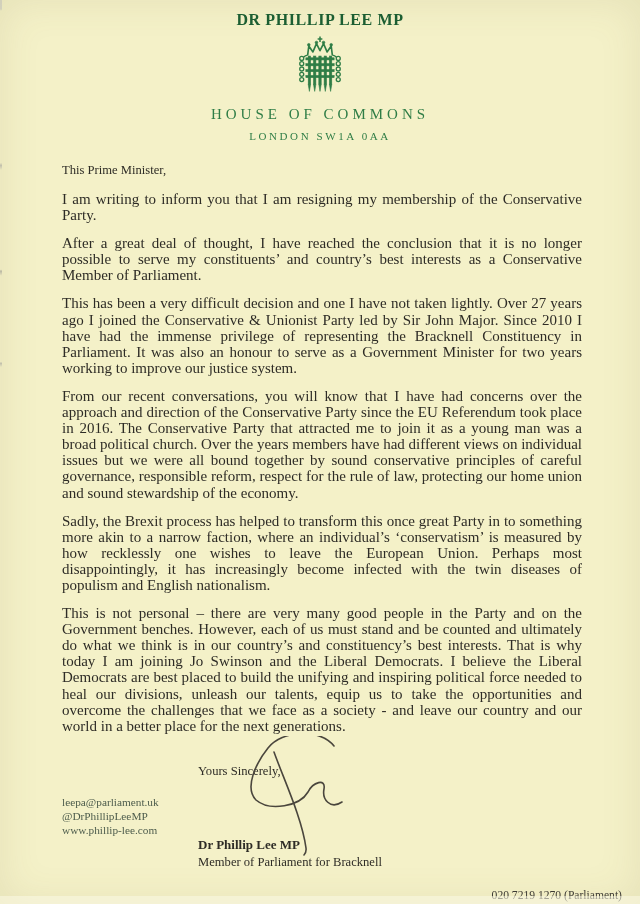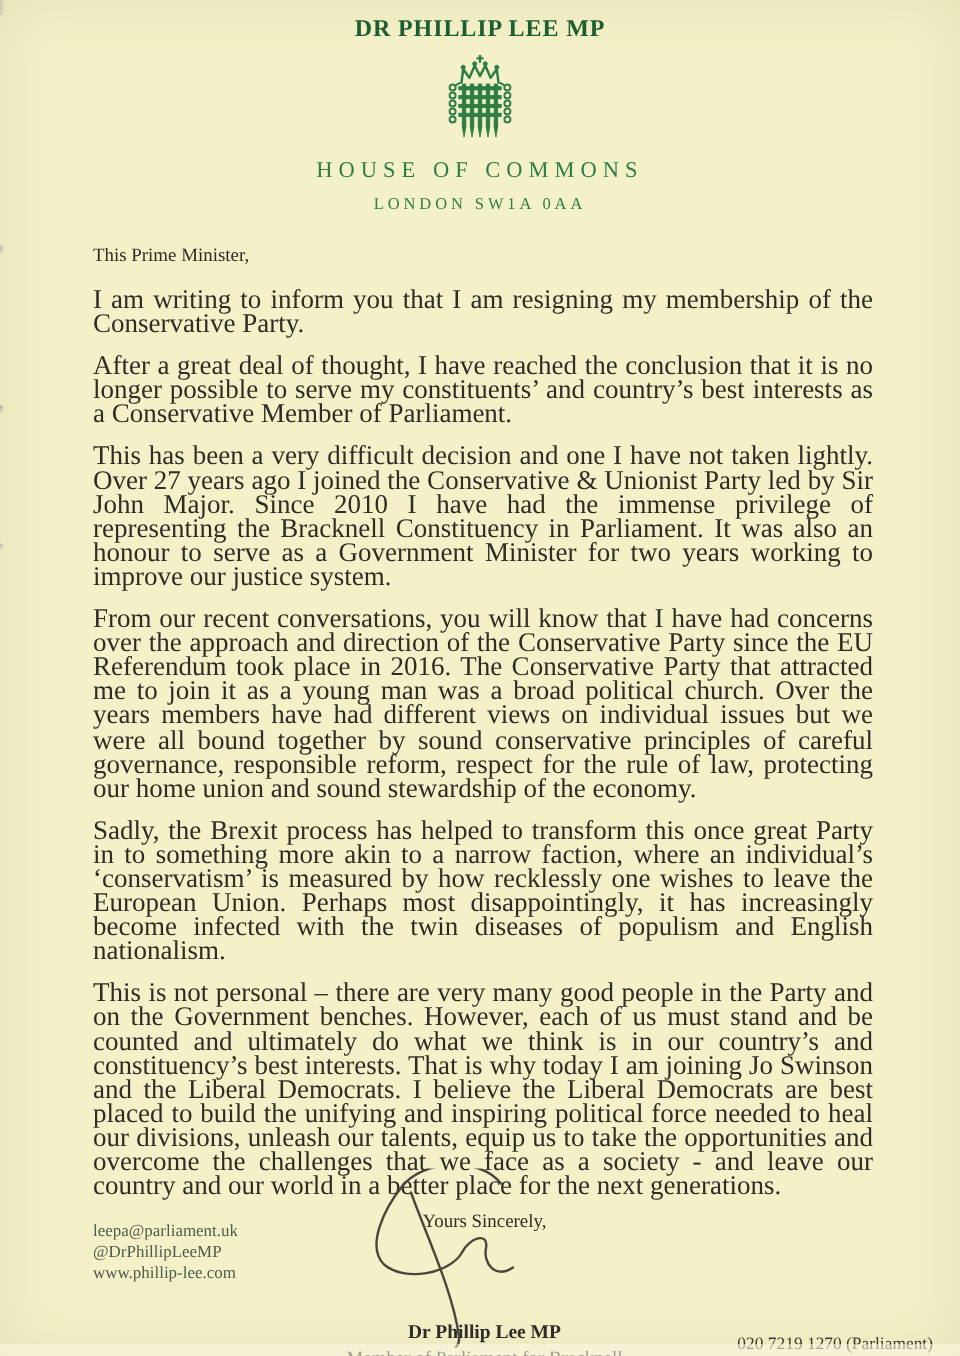--- a/index.html
+++ b/index.html
@@ -22,34 +22,34 @@
 
   header{padding-top:11px;text-align:center;}
   .mp-name{font-weight:bold;font-size:16px;letter-spacing:.6px;color:var(--green-dark);}
   .crest{margin:7px auto 2px;width:62px;height:66px;}
   .crest svg{width:100%;height:100%;display:block;}
   .institution{font-size:15px;letter-spacing:4px;color:var(--green);margin-top:4px;}
   .address{font-size:11px;letter-spacing:2.6px;color:var(--green);margin-top:7px;}
 
   .letter{position:absolute;left:62px;top:163px;width:520px;}
   .salutation{font-size:12.6px;margin-bottom:13px;}
-  .para{font-size:18px;line-height:16.1px;text-align:justify;margin-bottom:12px;
+  .para{font-size:15px;line-height:16.1px;text-align:justify;margin-bottom:12px;
     text-justify:inter-word;}
   .para:last-child{margin-bottom:0;}
 
-  .sign-block{position:relative;margin-left:136px;width:250px;text-align:center;margin-top:9px;}
+  .sign-block{position:relative;margin-left:136px;width:250px;margin-top:30px;}
   .closing{font-size:12.6px;}
   .sig-space{height:56px;}
   .signatory-name{font-weight:bold;font-size:13px;margin-top:2px;}
   .signatory-title{font-size:12.6px;margin-top:2px;}
   .signature{position:absolute;left:18px;top:-28px;width:150px;height:126px;pointer-events:none;}
   .signature svg{width:100%;height:100%;}
   .signature path{fill:none;stroke:#4a463d;stroke-width:1.6;stroke-linecap:round;}
 
-  .footer-left{position:absolute;left:62px;top:814px;font-size:11.3px;line-height:14.2px;color:var(--footer-green);}
+  .footer-left{position:absolute;left:62px;top:795px;font-size:11.3px;line-height:14.2px;color:var(--footer-green);}
   .footer-right{position:absolute;right:18px;top:888px;font-size:11.6px;line-height:15.6px;color:var(--footer-ink);text-align:right;}
 </style>
 </head>
 <body>
 
 <div class="page">
 
   <header>
     <div class="mp-name">DR PHILLIP LEE MP</div>
 

